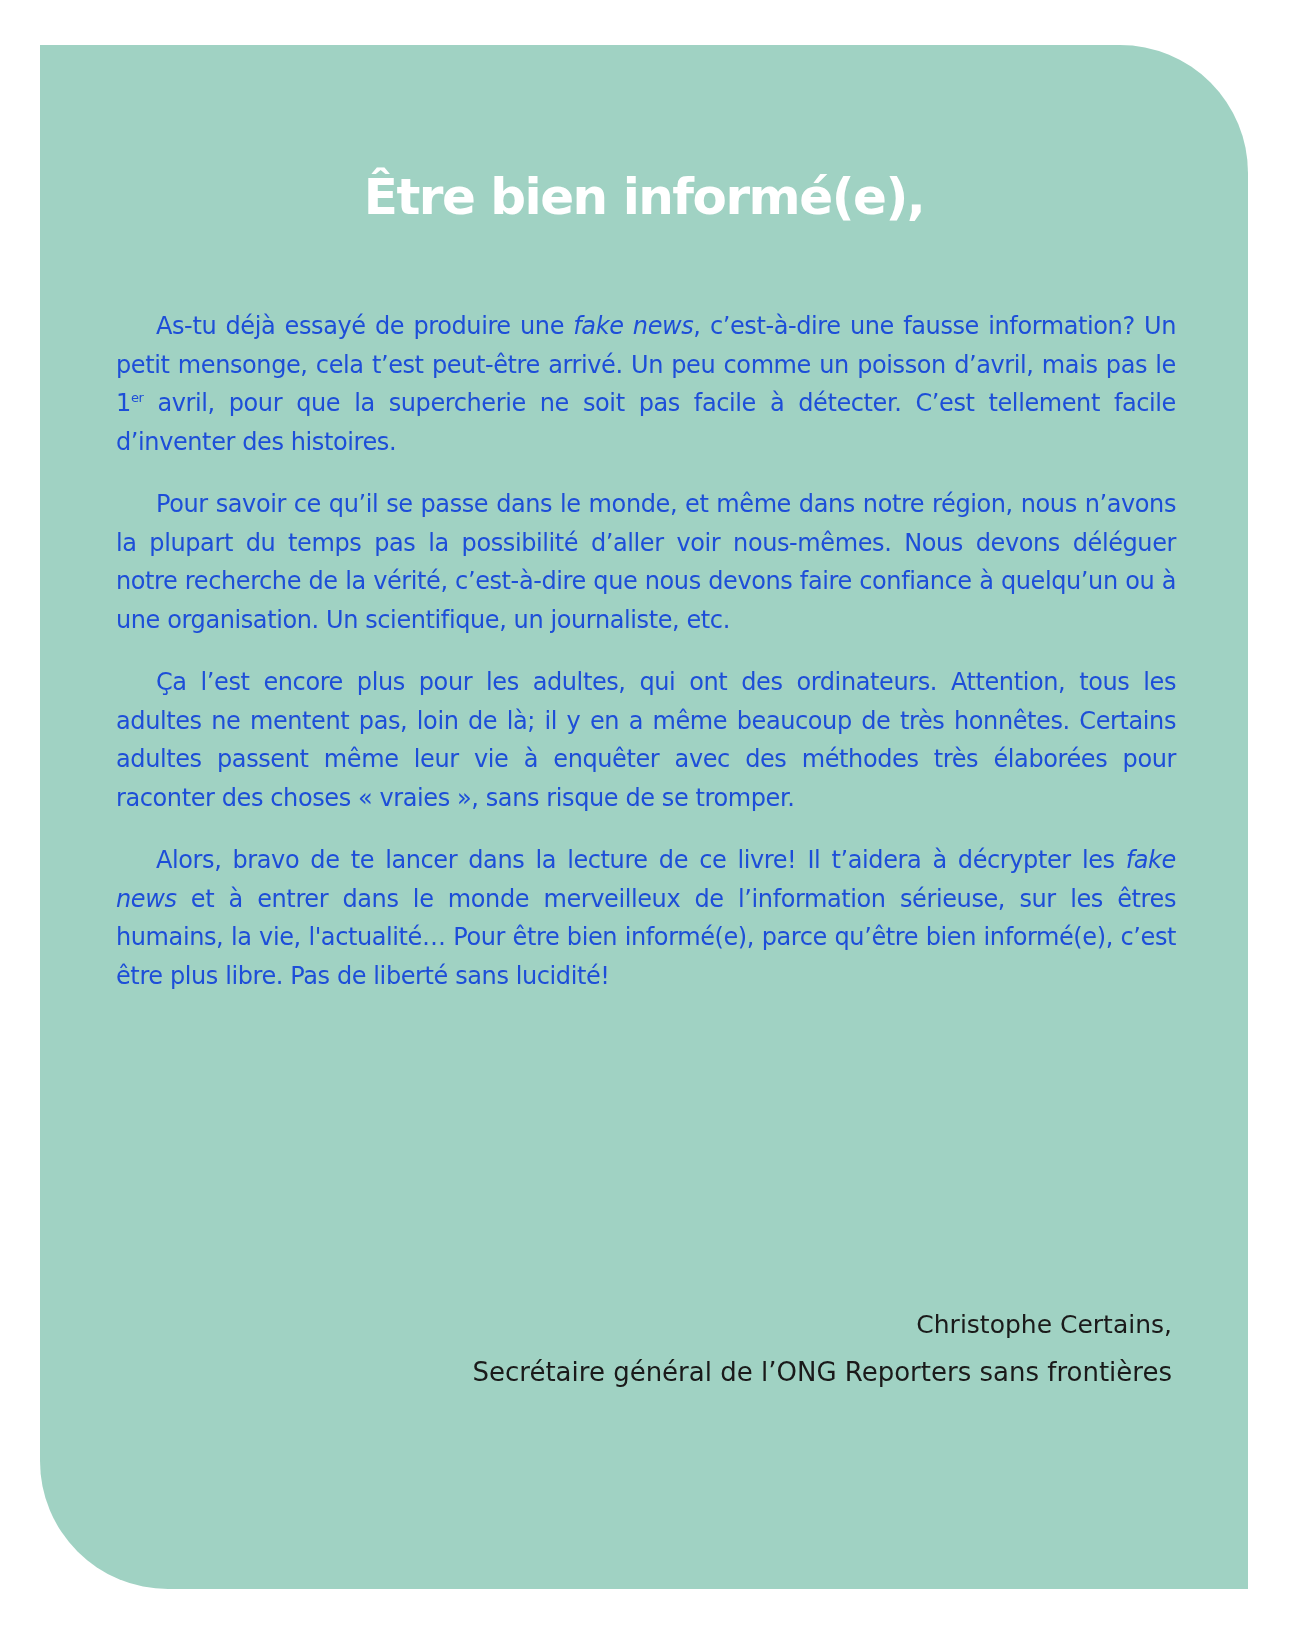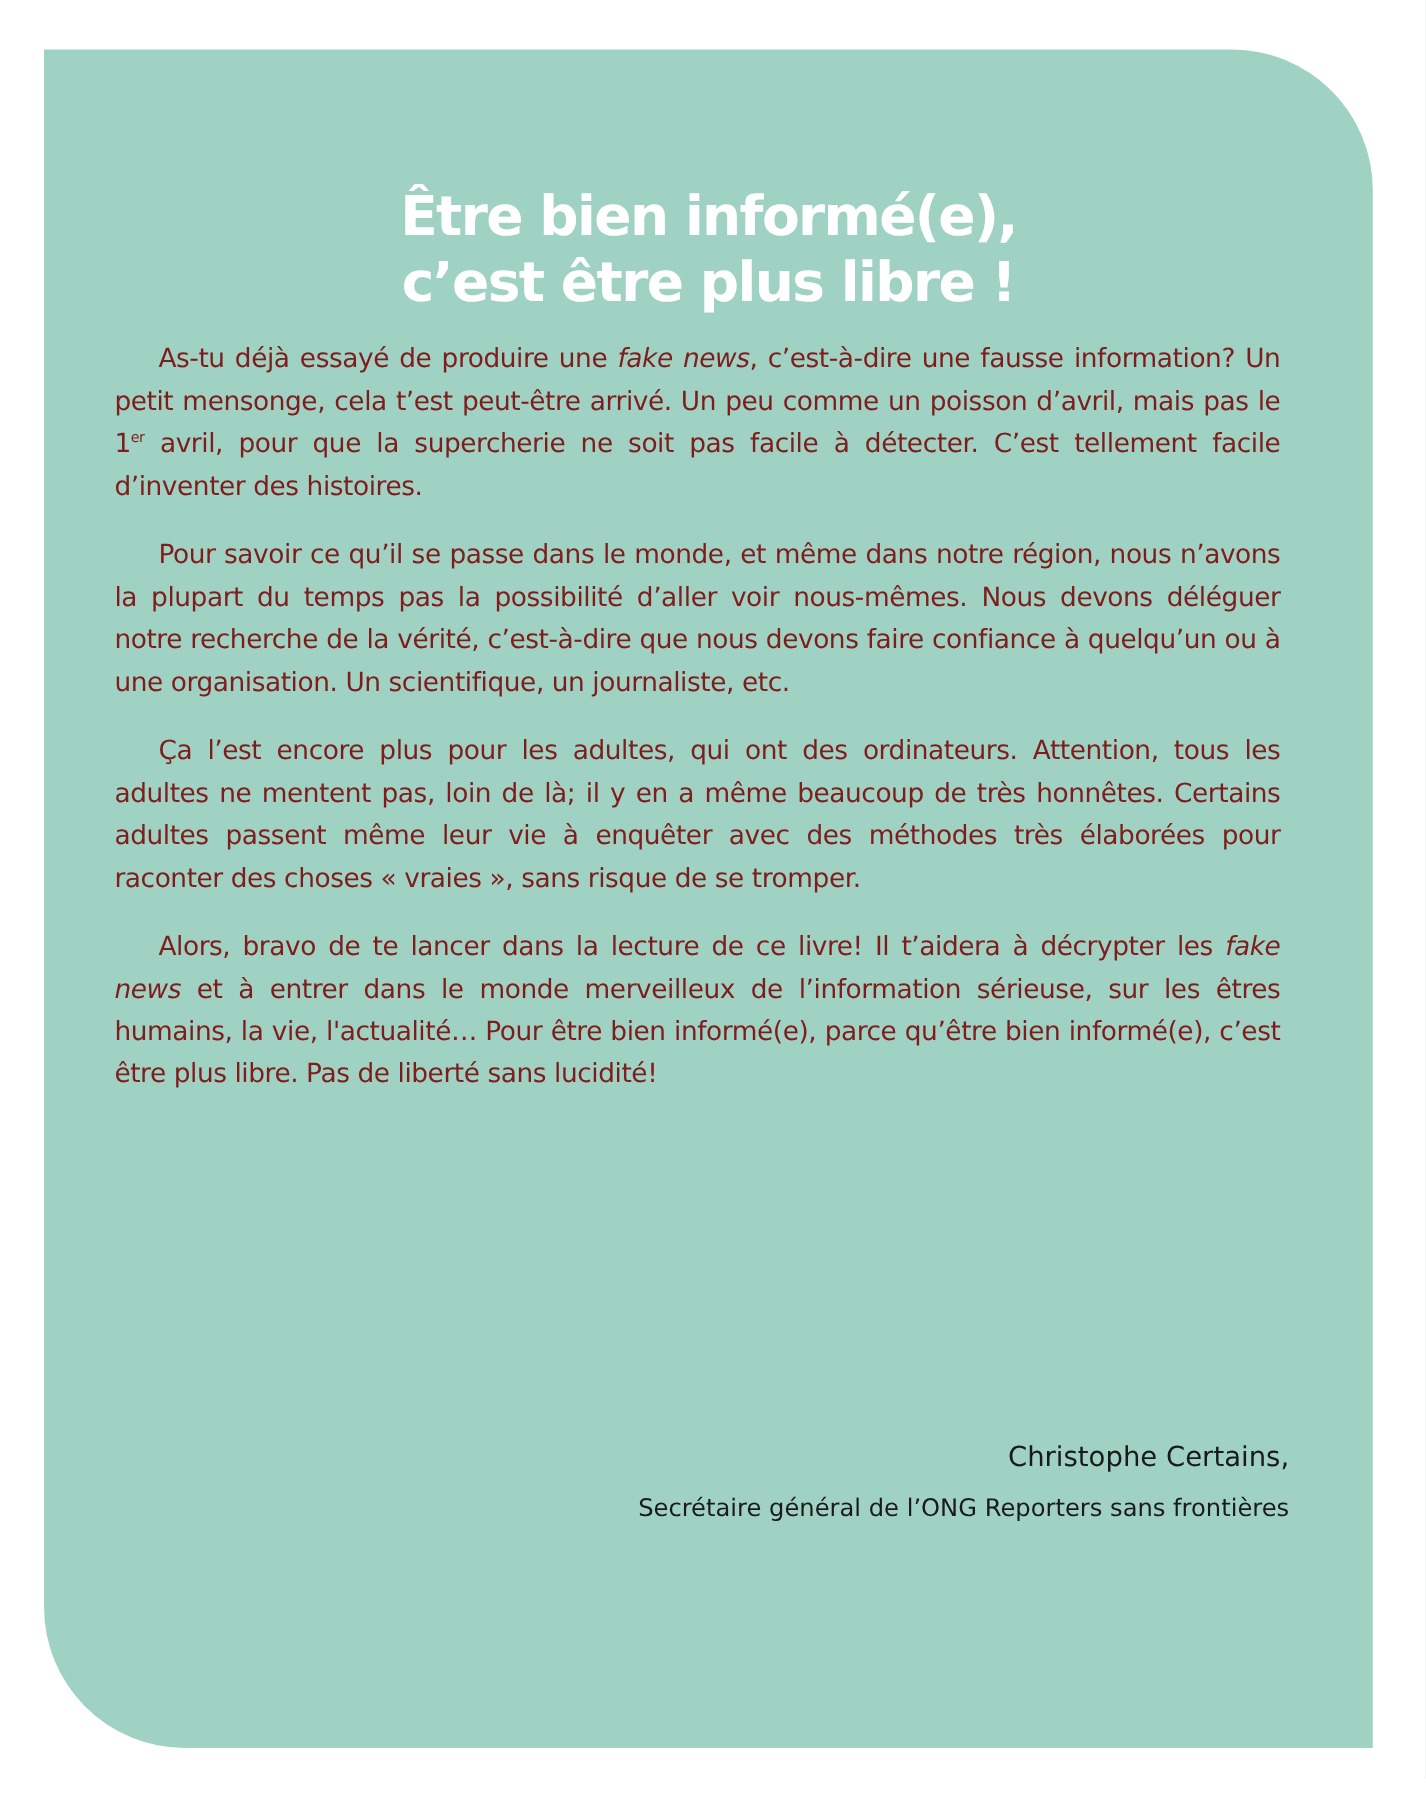--- a/index.html
+++ b/index.html
@@ -35,24 +35,24 @@
     color: #ffffff;
     font-family: "DejaVu Sans", "Liberation Sans", sans-serif;
     font-weight: bold;
     font-size: 50px;
     line-height: 60px;
     letter-spacing: -1.5px;
   }
   .title span { display: block; }
   .body {
     position: absolute;
-    left: 64px;
+    left: 76px;
     width: 1060px;
     top: 262px;
-    color: #7f1d1d;
+    color: #1d4ed8;
     font-family: "DejaVu Sans", "Liberation Sans", sans-serif;
     font-size: 24px;
     line-height: 38.5px;
     font-weight: normal;
     letter-spacing: -0.4px;
   }
   .body p {
     margin: 0 0 24px 0;
     text-indent: 40px;
     text-align: justify;
@@ -72,32 +72,31 @@
     text-align: right;
     color: #1a1a1a;
     font-family: "DejaVu Sans", "Liberation Sans", sans-serif;
   }
   .signature .name {
     font-size: 25px;
     line-height: 36px;
     font-weight: 500;
   }
   .signature .role {
-    font-size: 22px;
+    font-size: 26px;
     line-height: 34px;
     margin-top: 12px;
   }
 </style>
 </head>
 <body>
 
 <div class="panel">
   <h1 class="title">
     <span>Être bien informé(e),</span>
-    <span>c’est être plus libre !</span>
   </h1>
 
   <div class="body">
     <p><span>As-tu déjà essayé de produire une </span><em>fake news</em><span>, c’est-à-dire une fausse information? Un petit mensonge, cela t’est peut-être arrivé. Un peu comme un poisson d’avril, mais pas le 1</span><sup>er</sup><span> avril, pour que la supercherie ne soit pas facile à détecter. C’est tellement facile d’inventer des histoires.</span></p>
 
     <p><span>Pour savoir ce qu’il se passe dans le monde, et même dans notre région, nous n’avons la plupart du temps pas la possibilité d’aller voir nous-mêmes. Nous devons déléguer notre recherche de la vérité, c’est-à-dire que nous devons faire confiance à quelqu’un ou à une organisation. Un scientifique, un journaliste, etc.</span></p>
 
     <p><span>Ça l’est encore plus pour les adultes, qui ont des ordinateurs. Attention, tous les adultes ne mentent pas, loin de là; il y en a même beaucoup de très honnêtes. Certains adultes passent même leur vie à enquêter avec des méthodes très élaborées pour raconter des choses « vraies », sans risque de se tromper.</span></p>
 
 

